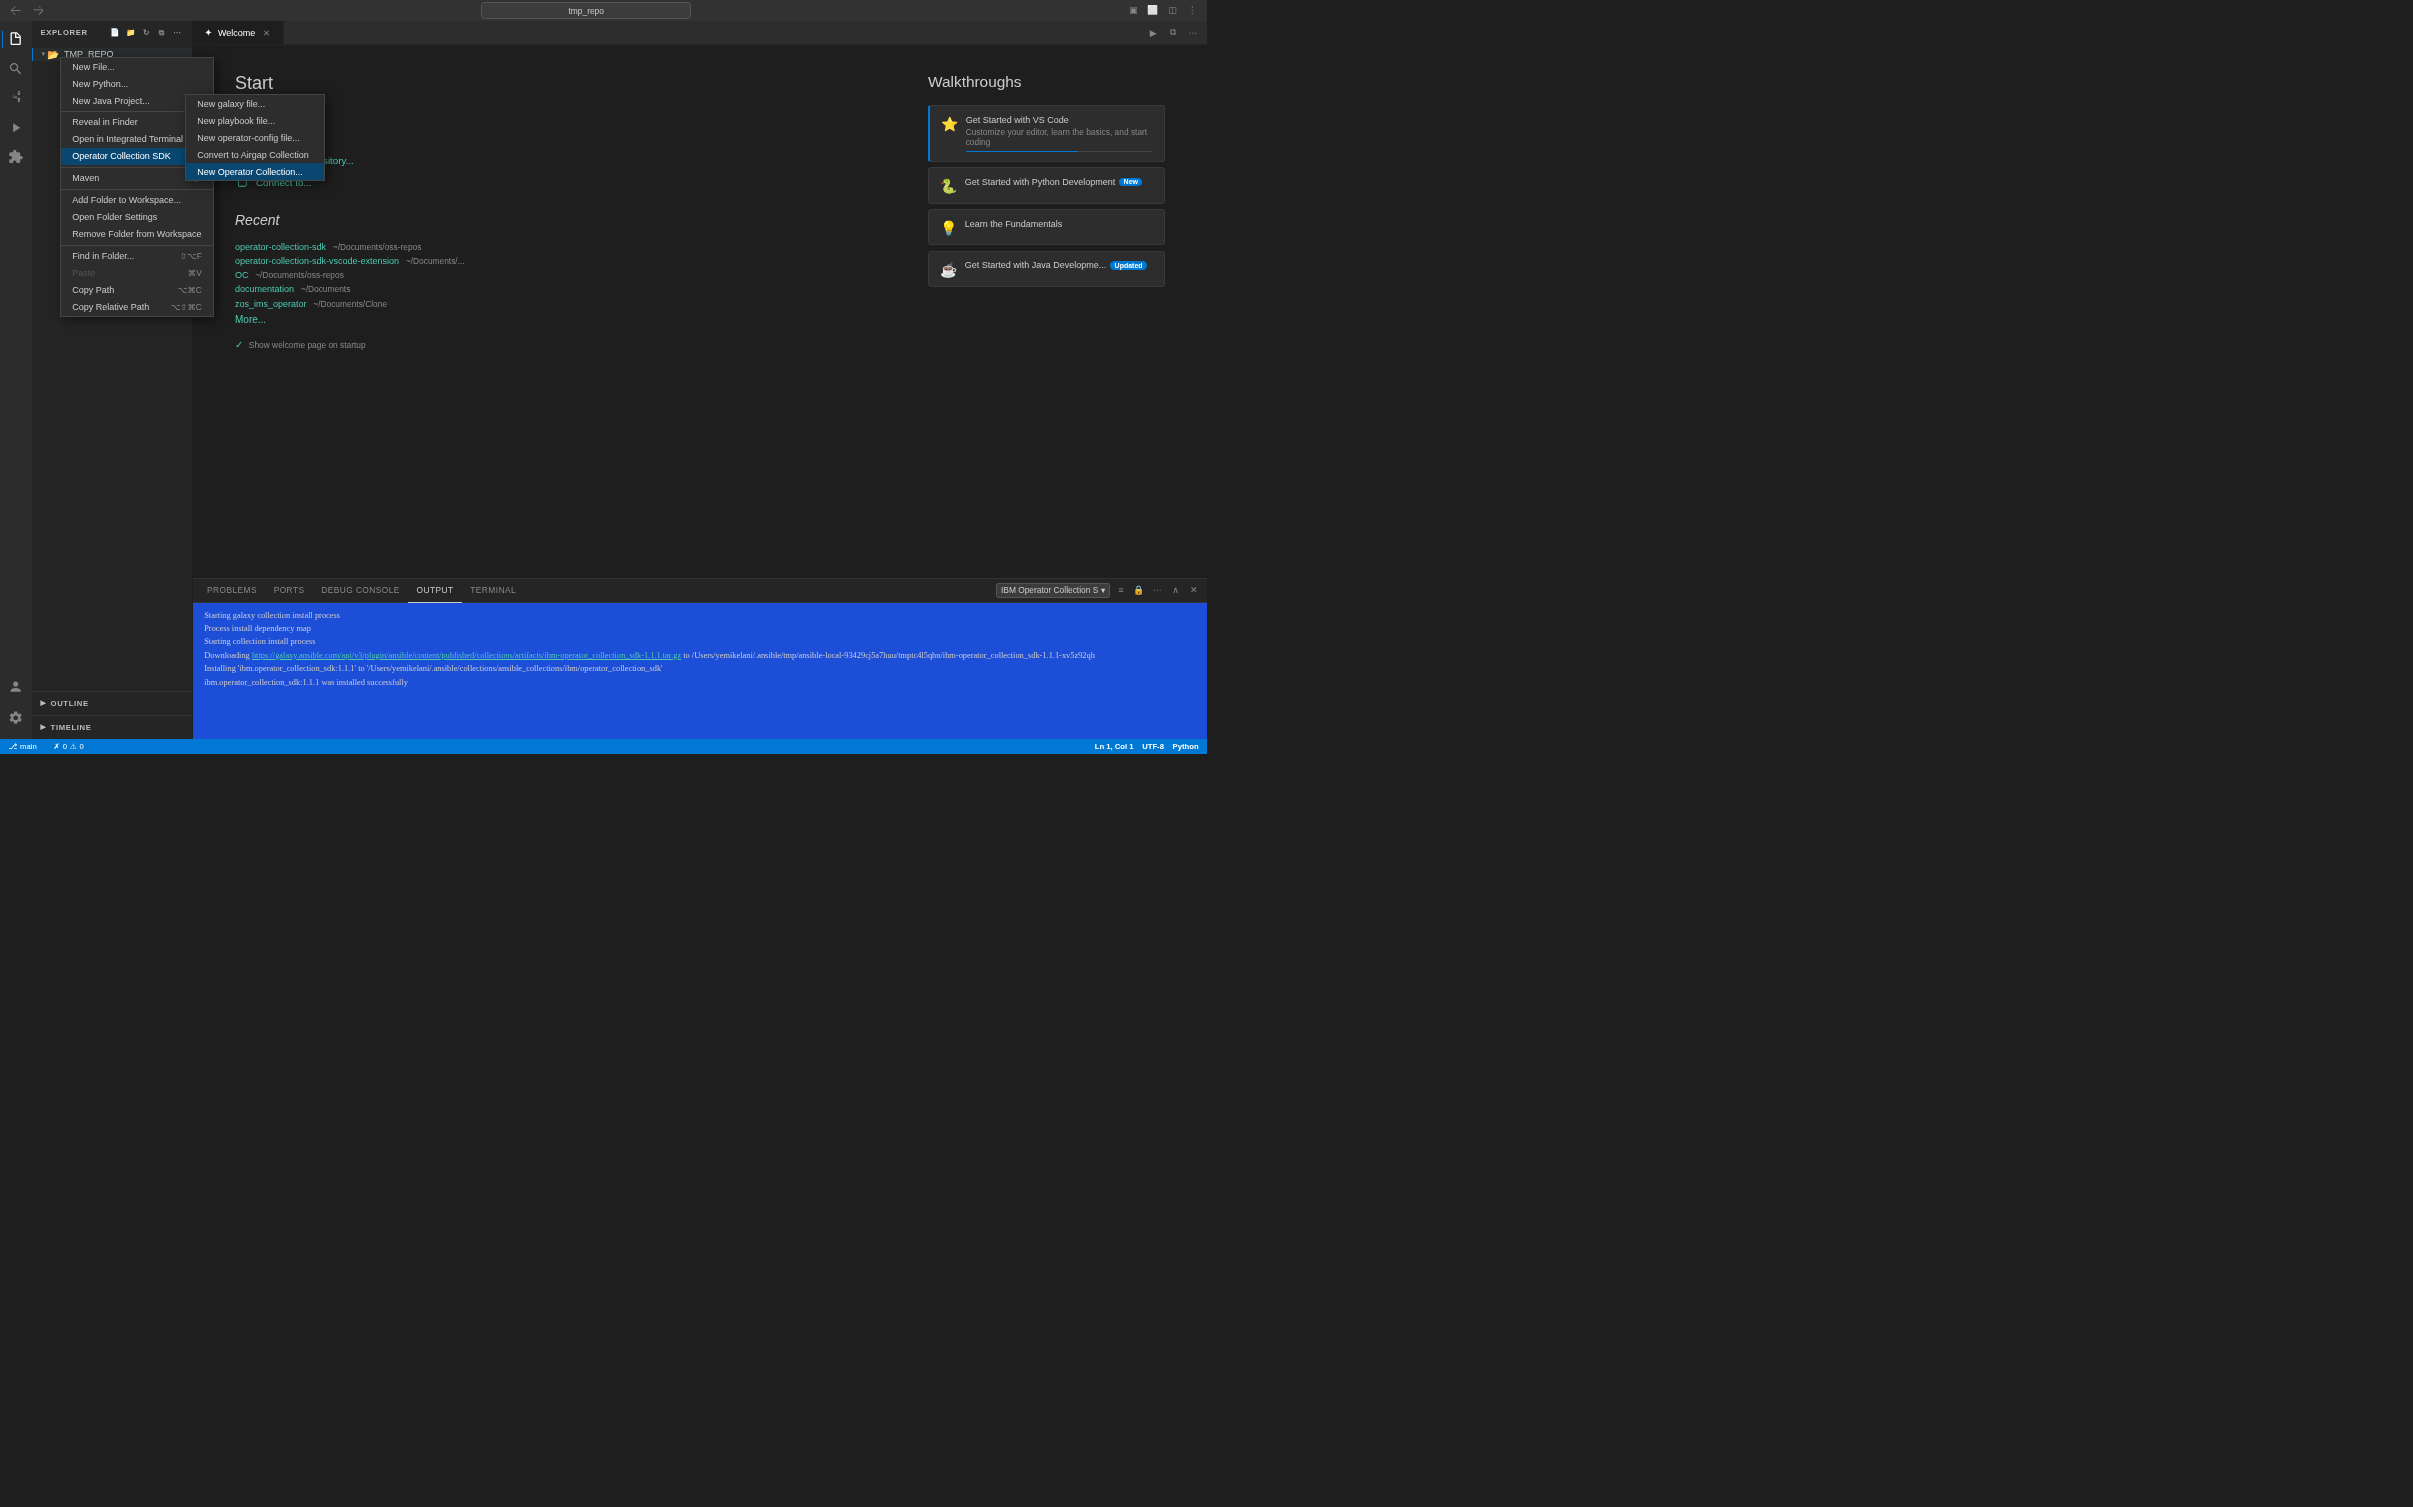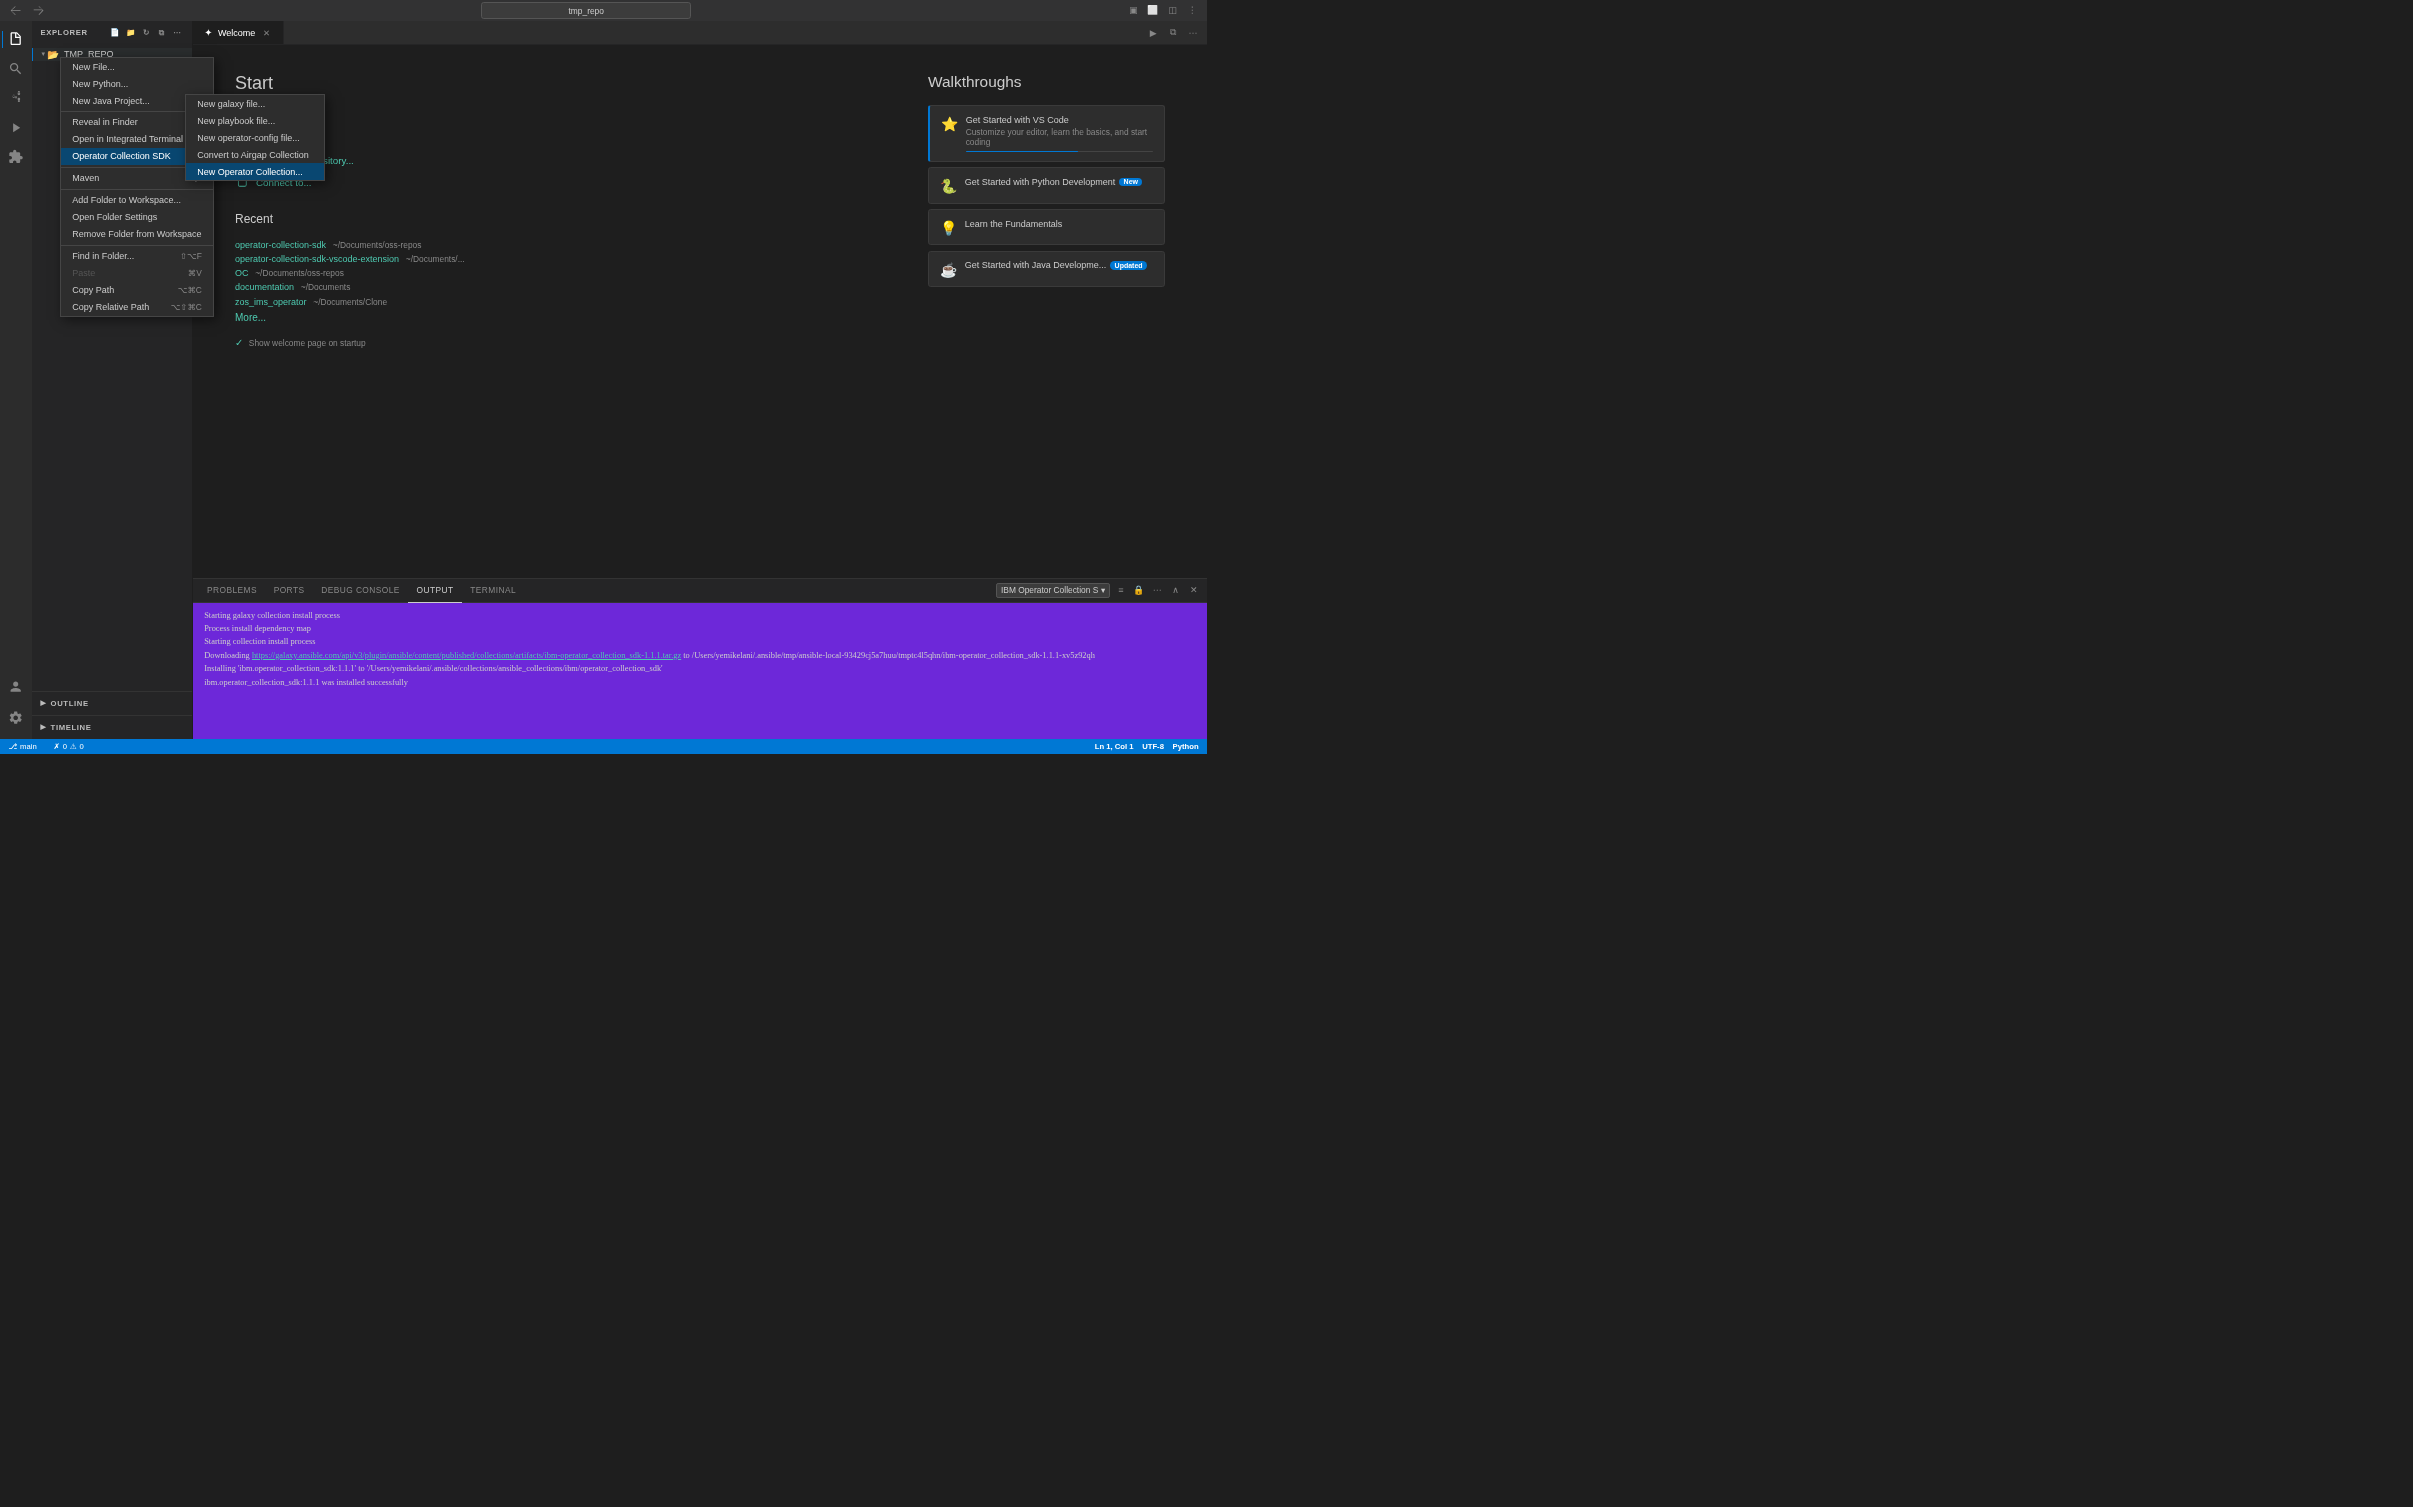--- a/index.html
+++ b/index.html
@@ -442,21 +442,21 @@
       color: #888;
       font-size: 8.4px;
       margin-top: 14px;
       cursor: pointer;
     }
     .checkbox-icon { font-size: 9.8px; color: #4ec9b0; }
 
     
     .bottom-panel {
       height: 161px;
-      background: #6d28d9;
+      background: #1d4ed8;
       border-top: 0.7px solid #333;
       display: flex;
       flex-direction: column;
       flex-shrink: 0;
     }
     .panel-tab-bar {
       display: flex;
       align-items: center;
       height: 24.4px;
       background: #252526;
@@ -792,21 +792,21 @@
         <div class="welcome-link-item">
           <div class="welcome-link-icon">
             <svg width="12.6" height="12.6" viewBox="0 0 16 16" fill="#4ec9b0">
               <path d="M5 2.5A2.5 2.5 0 0 0 2.5 5v6A2.5 2.5 0 0 0 5 13.5h6a2.5 2.5 0 0 0 2.5-2.5V5A2.5 2.5 0 0 0 11 2.5H5zm0 1h6A1.5 1.5 0 0 1 12.5 5v6A1.5 1.5 0 0 1 11 12.5H5A1.5 1.5 0 0 1 3.5 11V5A1.5 1.5 0 0 1 5 3.5z"></path>
             </svg>
           </div>
           <span>Connect to...</span>
         </div>
 
         <div class="recent-section">
-          <div class="welcome-section-title" style="font-size: 12px;">Recent</div>
+          <div class="welcome-section-title" style="font-size: 14px; font-style: italic;">Recent</div>
           <div class="recent-item">
             <span class="recent-name">operator-collection-sdk</span>
             <span class="recent-path">~/Documents/oss-repos</span>
           </div>
           <div class="recent-item">
             <span class="recent-name">operator-collection-sdk-vscode-extension</span>
             <span class="recent-path">~/Documents/...</span>
           </div>
           <div class="recent-item">
             <span class="recent-name">OC</span>

